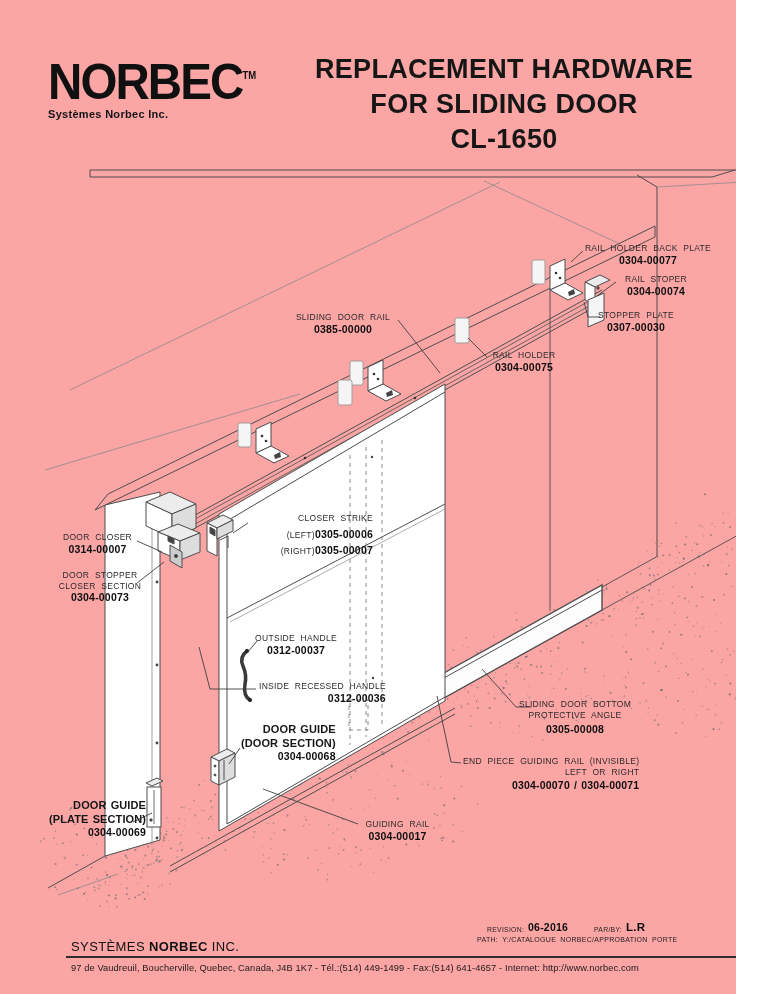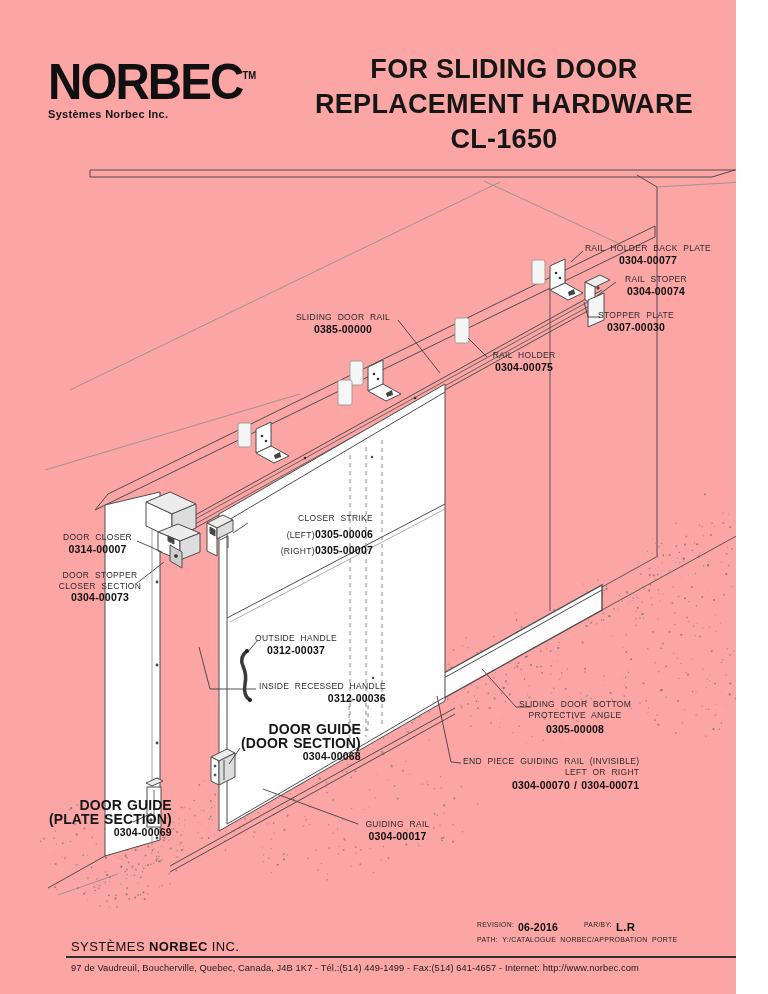--- a/index.html
+++ b/index.html
@@ -24,51 +24,51 @@
   }
   
   svg.draw { position:absolute; left:0; top:0; width:768px; height:994px; pointer-events:none; }
   
   .co { position:absolute; font-size:8.5px; line-height:10.5px; letter-spacing:.3px;
         word-spacing:3px; color:#2a2a2a; text-align:center; white-space:nowrap; }
   .co .ln  { display:block; }
   .co .num { display:block; font-weight:700; font-size:10.5px; line-height:13px;
              letter-spacing:.2px; word-spacing:1px; color:#0e0e0e; }
   .co.left { text-align:right; }
-  .co.boldlbl .ln { font-weight:700; font-size:14px; line-height:14px; letter-spacing:.1px; word-spacing:1px; color:#161616;}
+  .co.boldlbl .ln { font-weight:700; font-size:11px; line-height:14px; letter-spacing:.1px; word-spacing:1px; color:#161616;}
   .cs-row { display:block; margin-top:5px; }
   .cs-row .pl { display:inline-block; width:44px; font-size:8.5px; }
   .cs-row .nm { font-weight:700; font-size:10.5px; letter-spacing:.2px; color:#0e0e0e; }
   .irh-num { margin-left:12px; }
   .dgfs-num { margin-left:26px; }
   
-  .rev { position:absolute; left:477px; top:921px; font-size:6.8px; letter-spacing:.3px;
-         color:#222; display:flex; align-items:flex-start; white-space:nowrap; }
+  .rev { position:absolute; left:487px; top:921px; font-size:6.8px; letter-spacing:.3px;
+         color:#222; display:flex; align-items:flex-end; white-space:nowrap; }
   .rev .bv { font-weight:700; font-size:10.5px; margin-left:4px; letter-spacing:.2px; color:#0d0d0d; }
   .rev .sl2 { margin-left:26px; }
   .rev .bv2 { font-size:11.5px; }
   .pathline { position:absolute; left:477px; top:936px; font-size:7px; letter-spacing:.3px;
               word-spacing:2px; color:#222; white-space:nowrap; }
   .company { position:absolute; left:71px; top:939px; font-size:13px; letter-spacing:.4px; color:#111; }
   .company b { font-weight:700; }
   .footrule { position:absolute; left:66px; top:956px; width:698px; height:2px; background:#2e2e2e; }
   .address { position:absolute; left:71px; top:963px; font-size:9.3px; letter-spacing:.1px; color:#1a1a1a; white-space:nowrap; }
 </style>
 </head>
 <body>
 
 <div class="page">
 
   <div class="logo">
     <div class="logo-word"><span>NORBEC</span><sup>TM</sup></div>
     <div class="logo-sub">Systèmes Norbec Inc.</div>
   </div>
   <div class="title">
+    <div>REPLACEMENT HARDWARE</div>
     <div>FOR SLIDING DOOR</div>
-    <div>REPLACEMENT HARDWARE</div>
     <div>CL-1650</div>
   </div>
 
   <svg class="draw" viewBox="0 0 768 994">
     <g stroke="#4d4d4d" stroke-width="1" fill="none">
 
       <path d="M90,170 H758"></path>
       <path d="M90,177 H712"></path>
       <path d="M90,170 V177"></path>
       <path d="M712,177 L735,170"></path>

